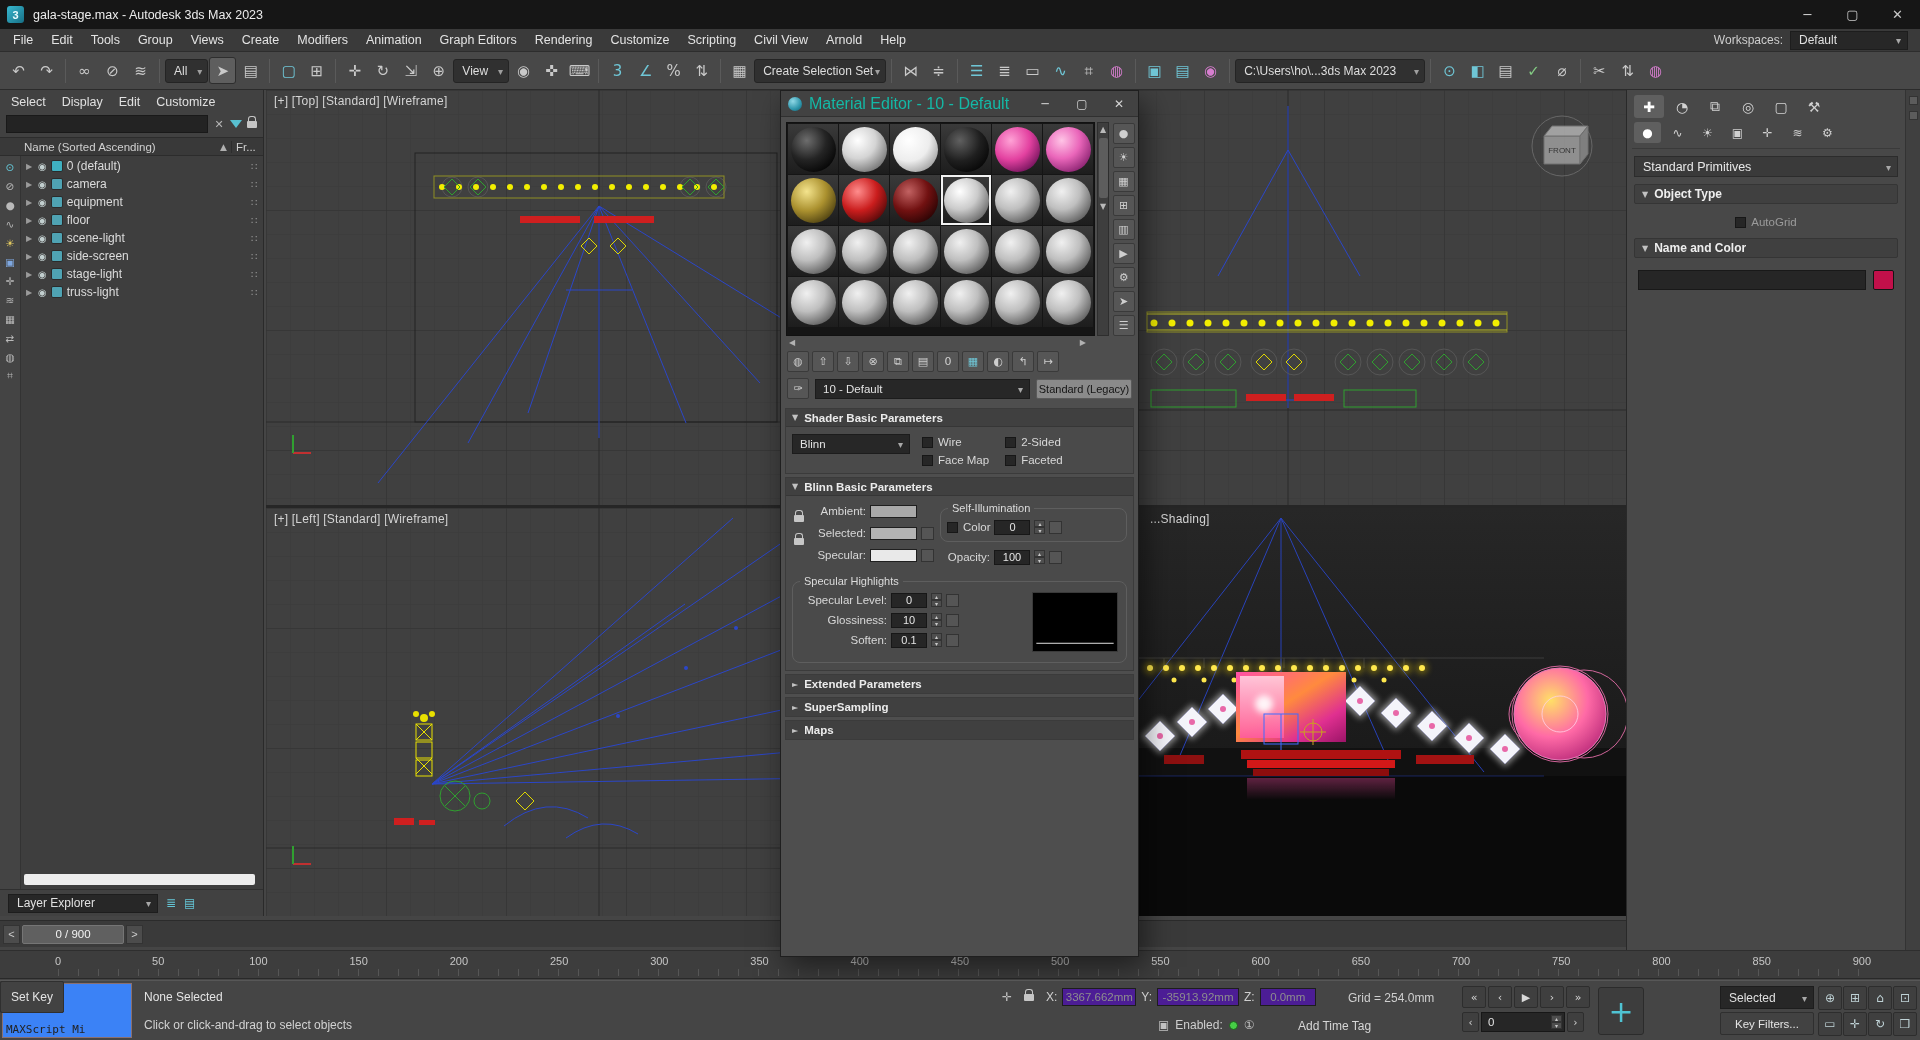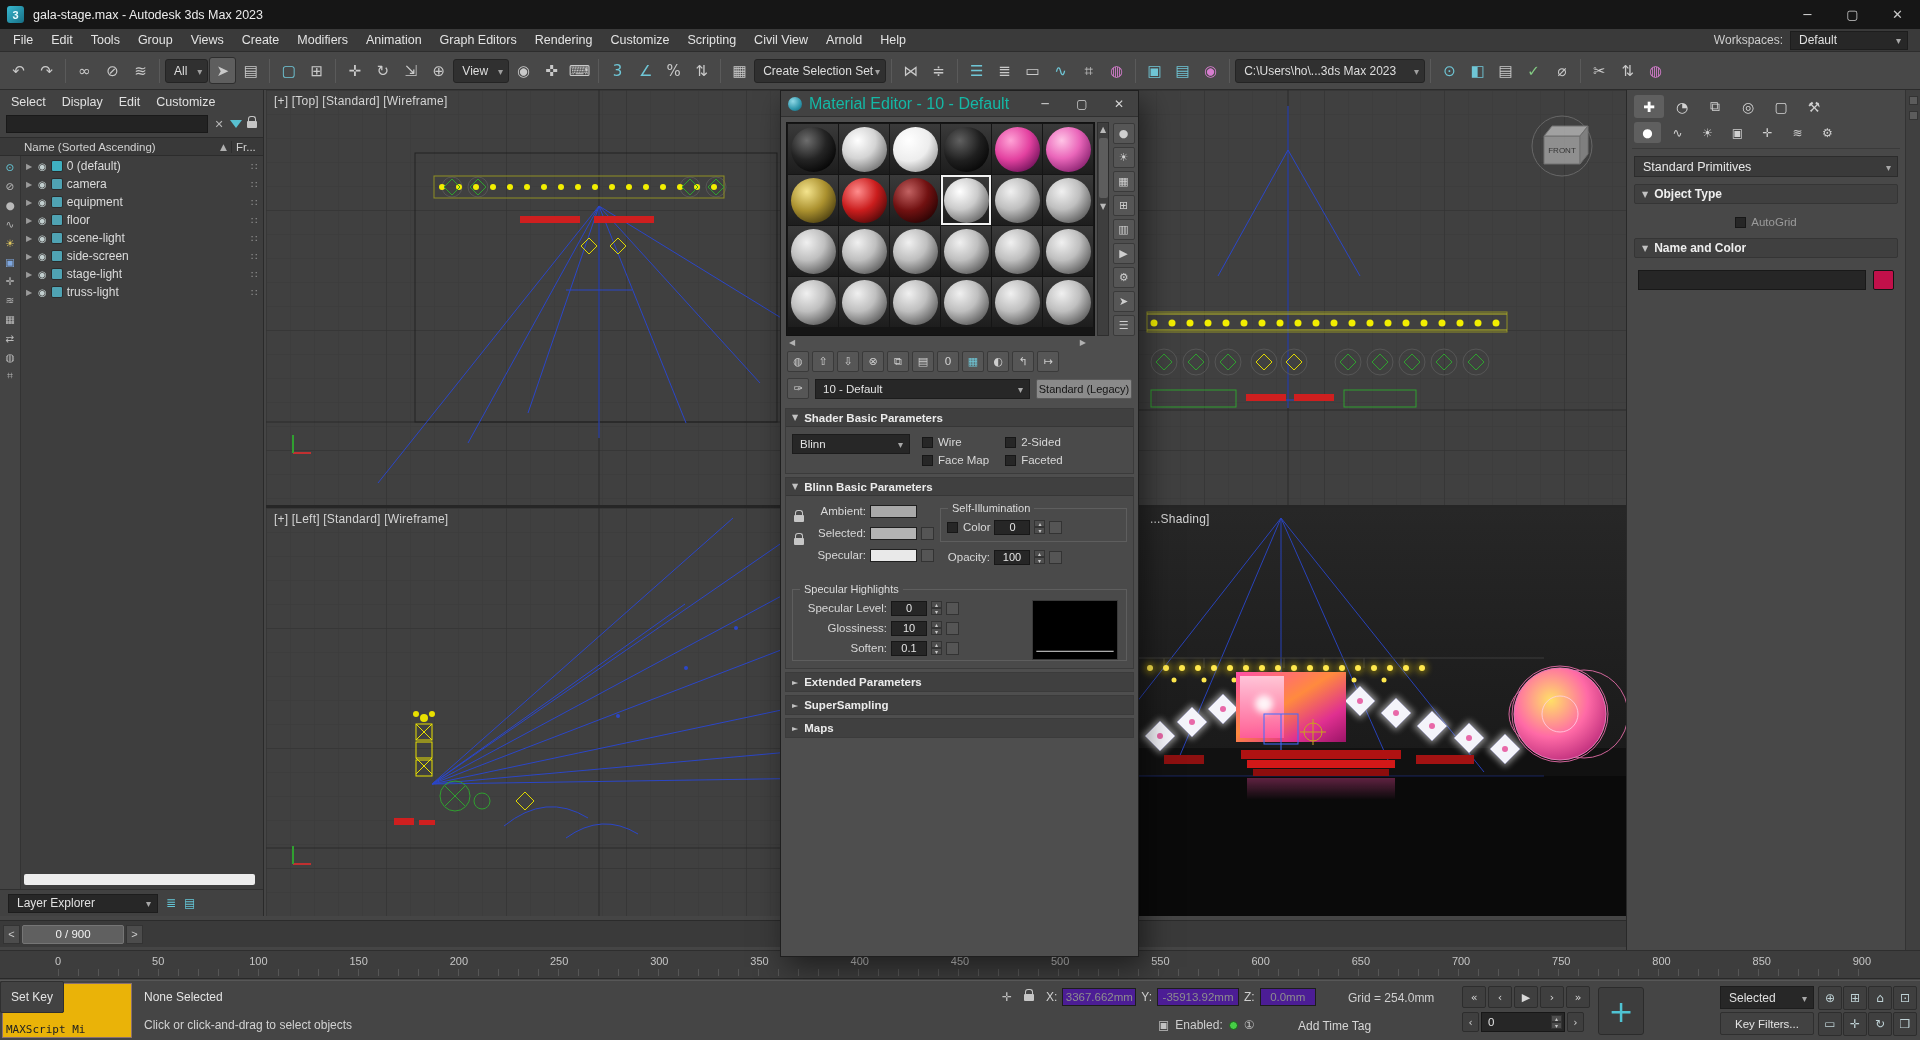--- a/index.html
+++ b/index.html
@@ -107,23 +107,23 @@
 .ccol{display:flex;flex-direction:column;gap:6px}
 .crow{display:flex;align-items:center;gap:4px;height:16px}
 .clab{width:54px;text-align:right;color:#d8d8d8;font-size:11.5px}
 .clab.w56{width:50px}.clab.w92{width:88px}
 .sw{width:47px;height:13px;border:1px solid #1f1f1f}
 .mapb{width:13px;height:13px;background:#555;border:1px solid #333}
 .num{min-width:36px;height:15px;background:#262626;border:1px solid #171717;color:#e4e4e4;font-size:11px;display:flex;align-items:center;justify-content:center;padding:0 2px}
 .spin{display:flex;flex-direction:column;width:11px}
 .spin i{font-style:normal;font-size:6px;line-height:7px;height:7px;background:#4e4e4e;border:1px solid #333;color:#c8c8c8;display:flex;align-items:center;justify-content:center;font-family:"DejaVu Sans",sans-serif}
 .sicol{flex:1;display:flex;flex-direction:column;gap:7px}
-.grp{position:relative;border:1px solid #5e5e5e;border-radius:0;padding:10px 6px 6px;margin-top:5px}
+.grp{position:relative;border:1px solid #5e5e5e;border-radius:8px;padding:10px 6px 6px;margin-top:5px}
 .gt{position:absolute;top:-7px;left:7px;background:#4a4a4a;padding:0 4px;font-size:11px;color:#dcdcdc;font-weight:normal}
-.grp.spech{margin-top:24px;padding-bottom:0}
+.grp.spech{margin-top:16px;padding-bottom:10px}
 .spech .crow{margin-bottom:4px}
 .curvebox{position:absolute;right:8px;top:10px;width:86px;height:60px;background:#000;border:1px solid #3a3a3a}
 .curvebox svg{width:100%;height:100%;display:block}
 
 .cp{position:absolute;right:0;top:90px;width:294px;height:860px;background:#484848;border-left:1px solid #292929;display:flex;z-index:10}
 .cp-main{flex:1;padding:0 5px;min-width:0}
 .cp-rail{width:15px;background:#404040;border-left:1px solid #333;display:flex;flex-direction:column;align-items:center;gap:6px;padding-top:6px}
 .railsq{width:9px;height:9px;background:#5c5c5c;border:1px solid #333}
 .cp-tabs{display:flex;align-items:center;gap:3px;padding:5px 2px 2px}
 .cpt{width:30px;height:23px;display:flex;align-items:center;justify-content:center;font-size:14px;color:#d2d2d2;border-radius:3px;font-family:"DejaVu Sans",sans-serif}
@@ -142,21 +142,21 @@
 
 .tslider{position:absolute;left:0;top:920px;width:1626px;height:27px;background:#3a3a3a;border-top:1px solid #2b2b2b;display:flex;align-items:center;gap:2px;padding:0 3px;z-index:5}
 .tsb{width:17px;height:19px;background:#4c4c4c;border:1px solid #333;display:flex;align-items:center;justify-content:center;font-size:11px;color:#ccc}
 .tsh{width:102px;height:19px;background:#606060;border:1px solid #757575;border-radius:2px;display:flex;align-items:center;justify-content:center;font-size:11.5px;color:#f2f2f2}
 .ruler{position:absolute;left:0;top:950px;right:0;height:29px;background:#3d3d3d;border-top:1px solid #2e2e2e;border-bottom:1px solid #292929;z-index:4}
 .ruler::after{content:"";position:absolute;left:58px;right:58px;bottom:2px;height:7px;background:repeating-linear-gradient(90deg,#565656 0 1px,transparent 1px 20px)}
 .ticks{position:absolute;left:58px;right:58px;top:4px;display:flex;justify-content:space-between}
 .tick{width:34px;margin:0 -17px;text-align:center;font-size:11px;color:#c6c6c6}
 
 .status{position:absolute;left:0;top:980px;right:0;height:60px;background:#454545;border-top:1px solid #575757;z-index:30}
-.msx{position:absolute;left:2px;top:2px;width:130px;height:55px;background:#eab308;border:1px solid #8a7070;color:#222;font-family:"DejaVu Sans Mono",monospace;font-size:11px;display:flex;align-items:flex-end;padding:1px 3px;overflow:hidden}
+.msx{position:absolute;left:2px;top:2px;width:130px;height:55px;background:#3b82f6;border:1px solid #8a7070;color:#222;font-family:"DejaVu Sans Mono",monospace;font-size:11px;display:flex;align-items:flex-end;padding:1px 3px;overflow:hidden}
 .p1{position:absolute;left:144px;top:9px;font-size:12px;color:#e4e4e4}
 .p2{position:absolute;left:144px;top:37px;font-size:12px;color:#d2d2d2}
 .sico{position:absolute;font-family:"DejaVu Sans",sans-serif;color:#c0c0c0;font-size:12px}
 .xyz{position:absolute;left:1046px;top:7px;display:flex;align-items:center;gap:5px}
 .xl{font-size:12px;color:#cfcfcf}
 .cf{height:18px;background:#4c1d95;border:1px solid #1d1d1d;color:#8e8e8e;font-size:11.5px;display:flex;align-items:center;justify-content:center;padding:0 3px}
 .cf.x{width:74px}.cf.y{width:82px}.cf.z{width:56px}
 .gridtxt{position:absolute;left:1348px;top:10px;font-size:12px;color:#cfcfcf}
 .enrow{position:absolute;left:1158px;top:37px;display:flex;align-items:center;gap:6px;font-size:12px;color:#cfcfcf}
 .gdot{width:9px;height:9px;border-radius:50%;background:#46cf46;border:1px solid #1d5a1d}

